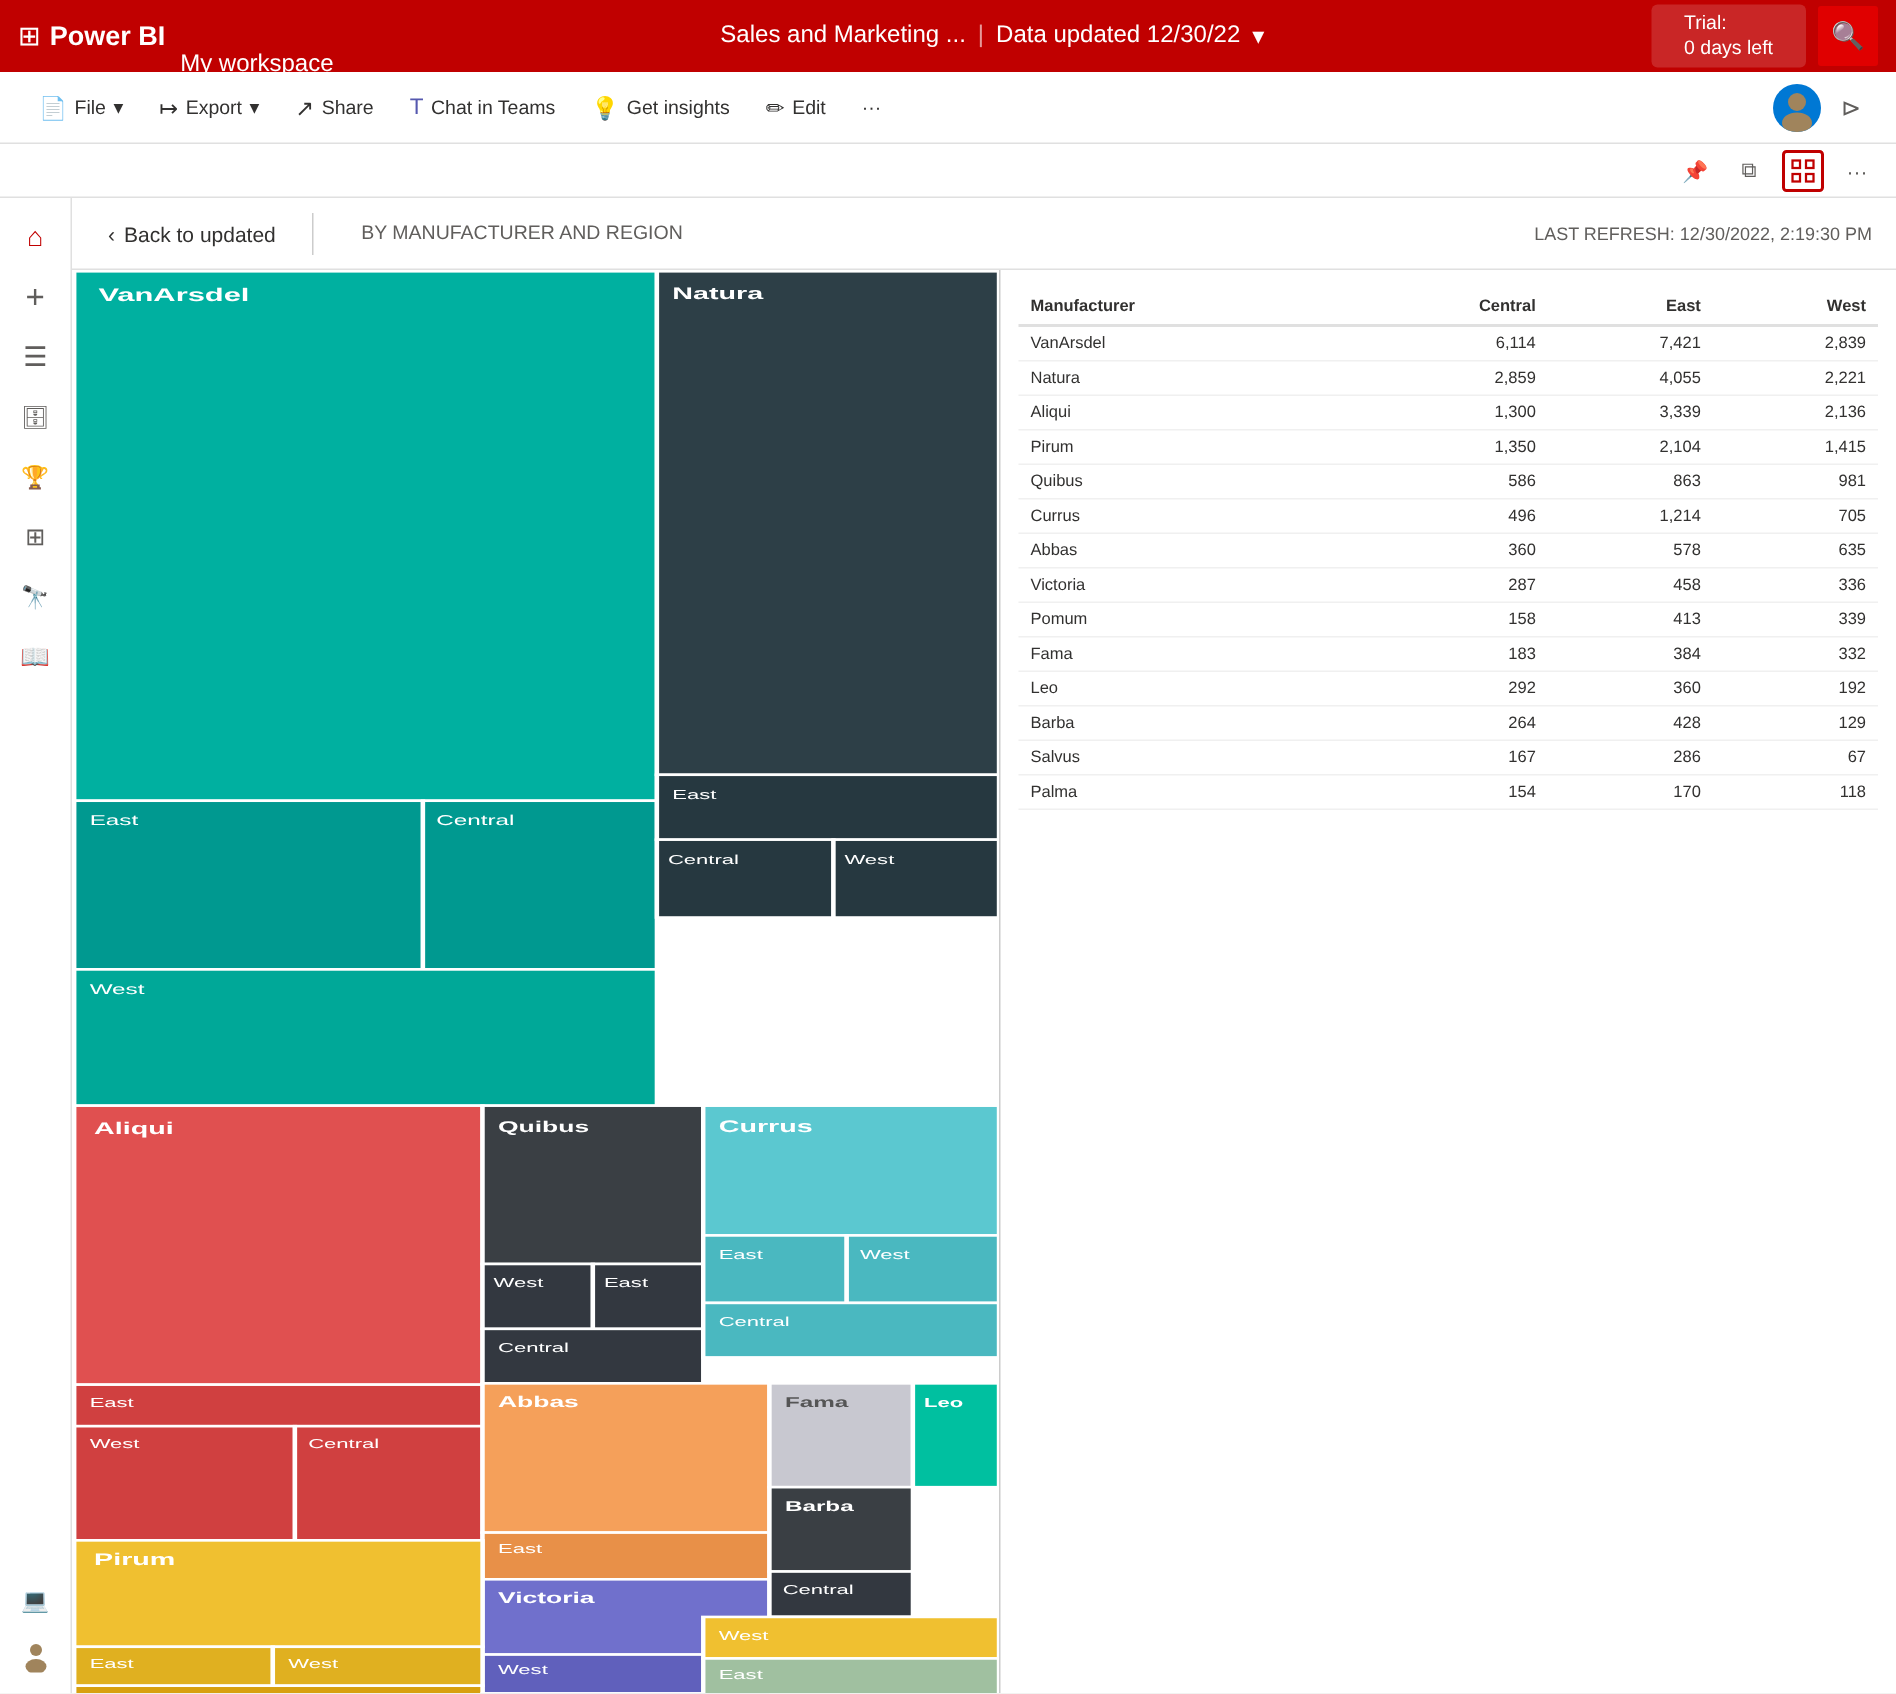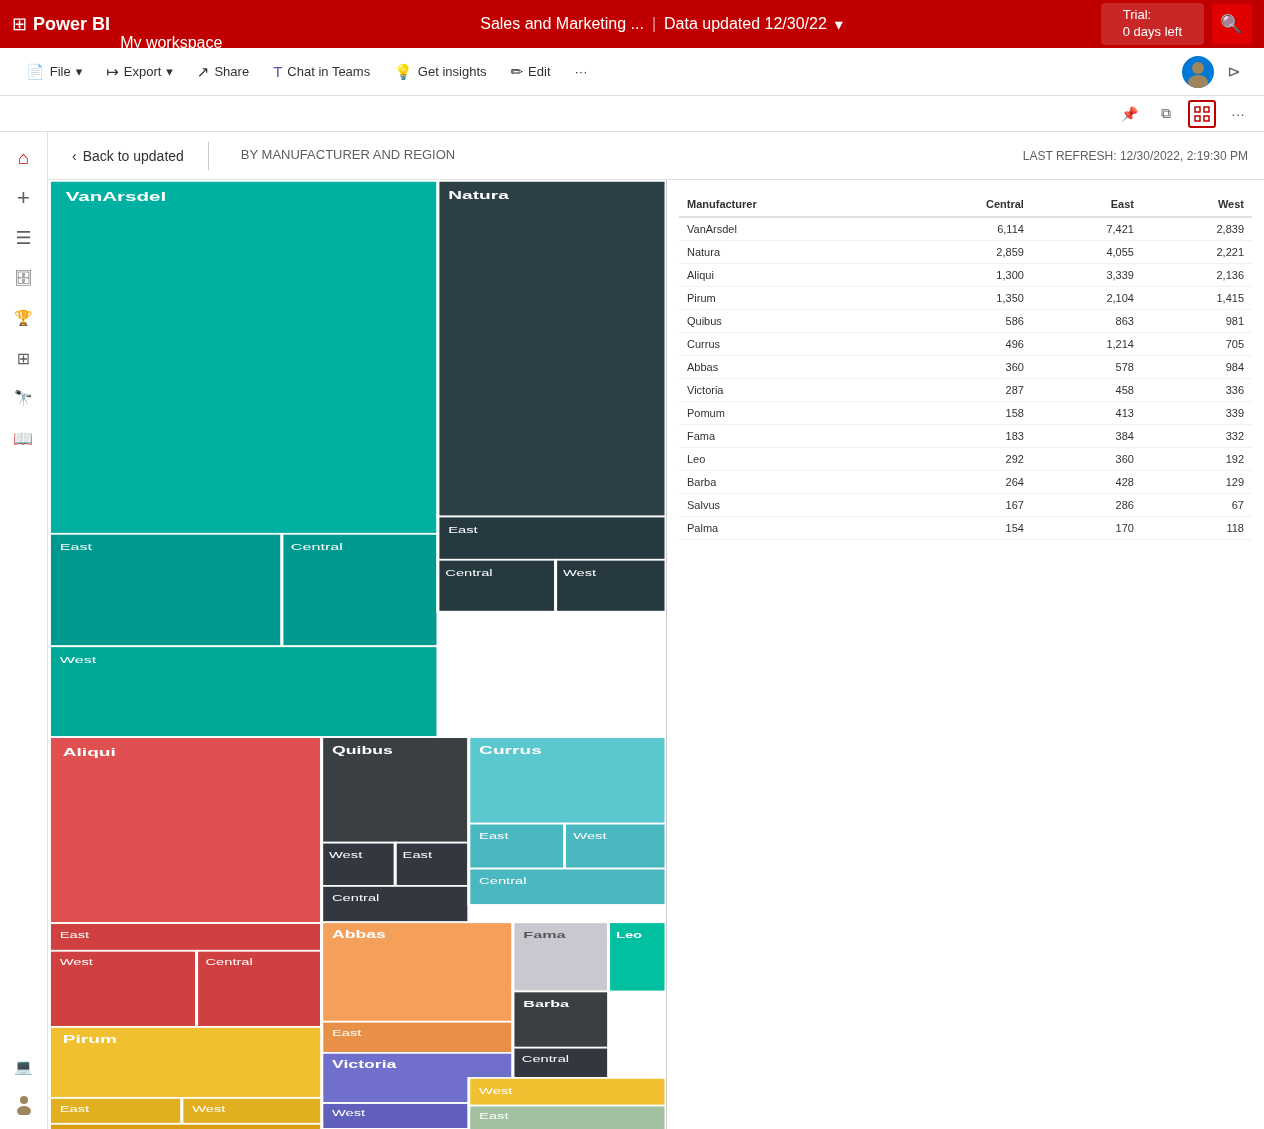--- a/index.html
+++ b/index.html
@@ -424,21 +424,21 @@
               <tr>
                 <td>Currus</td>
                 <td>496</td>
                 <td>1,214</td>
                 <td>705</td>
               </tr>
               <tr>
                 <td>Abbas</td>
                 <td>360</td>
                 <td>578</td>
-                <td>984</td>
+                <td>635</td>
               </tr>
               <tr>
                 <td>Victoria</td>
                 <td>287</td>
                 <td>458</td>
                 <td>336</td>
               </tr>
               <tr>
                 <td>Pomum</td>
                 <td>158</td>

